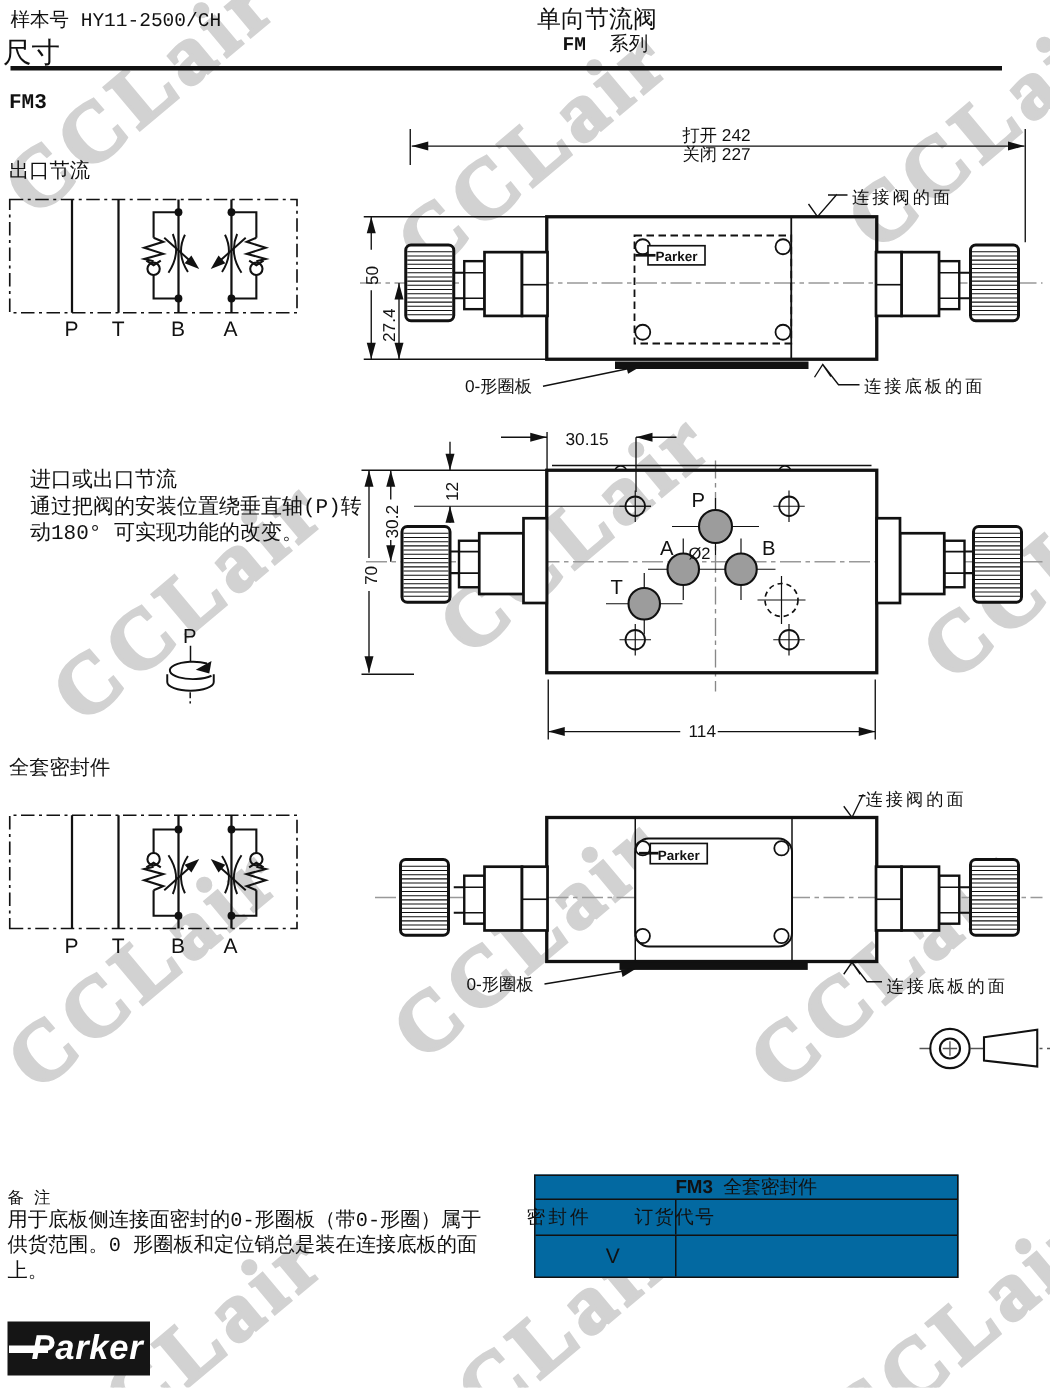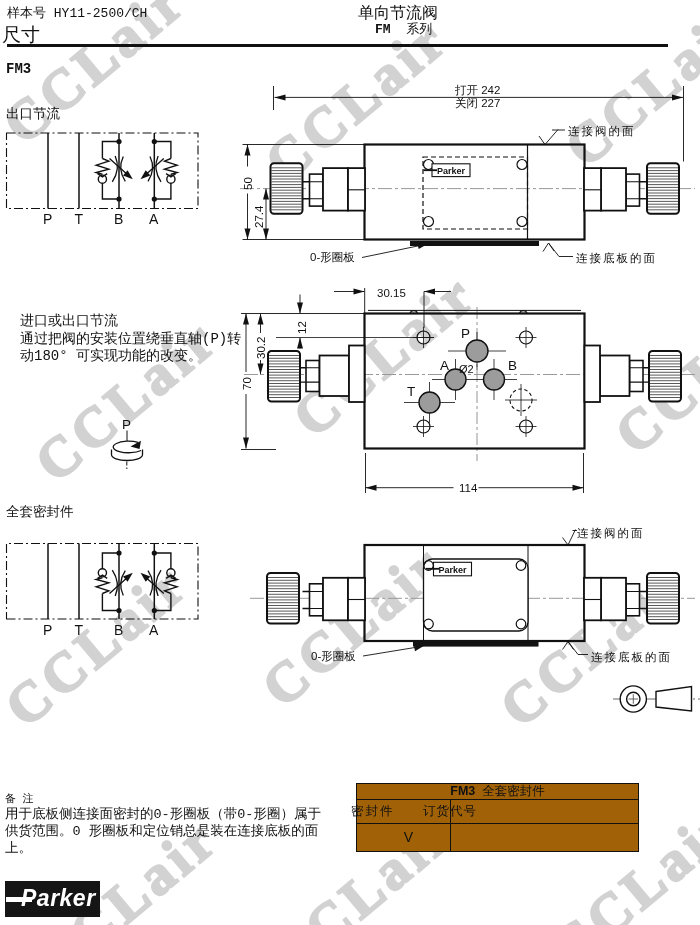--- a/index.html
+++ b/index.html
@@ -54,21 +54,21 @@
 <div class="txt" style="left:6px;top:105px;font-size:13.5px;">出口节流</div>
 
 <div class="txt" style="left:4px;top:313px;font-size:14px;line-height:17.6px;margin-left:16px;">进口或出口节流<br>通过把阀的安装位置绕垂直轴(P)转<br>动180°&nbsp;可实现功能的改变。</div>
 
 <div class="txt" style="left:6px;top:503px;font-size:13.5px;">全套密封件</div>
 
 <div class="txt" style="left:5px;top:791px;font-size:11px;">备 注</div>
 
 <div class="txt" style="left:5px;top:806px;font-size:13.5px;line-height:17px;">用于底板侧连接面密封的0-形圈板（带0-形圈）属于<br>供货范围。0 形圈板和定位销总是装在连接底板的面<br>上。</div>
 
-<div style="position:absolute;left:356px;top:783px;width:281px;z-index:2;border:1.4px solid #111;background:#a16207;font-size:12.5px;">
+<div style="position:absolute;left:356px;top:783px;width:281px;z-index:2;border:1.4px solid #111;background:#0369a1;font-size:12.5px;">
 
   <div style="height:15px;border-bottom:1.4px solid #111;text-align:center;line-height:15px;"><b>FM3</b>&nbsp;&nbsp;全套密封件</div>
 
   <div style="height:23px;border-bottom:1.4px solid #111;display:flex;">
     <div style="width:93px;border-right:1.4px solid #111;text-align:left;line-height:23px;letter-spacing:2px;text-indent:-6px;">密封件</div>
     <div style="flex:1;text-align:left;line-height:23px;letter-spacing:1px;text-indent:-28px;">订货代号</div>
   </div>
 
   <div style="height:27px;display:flex;">
     <div style="width:93px;border-right:1.4px solid #111;text-align:center;line-height:27px;font-size:14px;text-indent:10px;">V</div>

